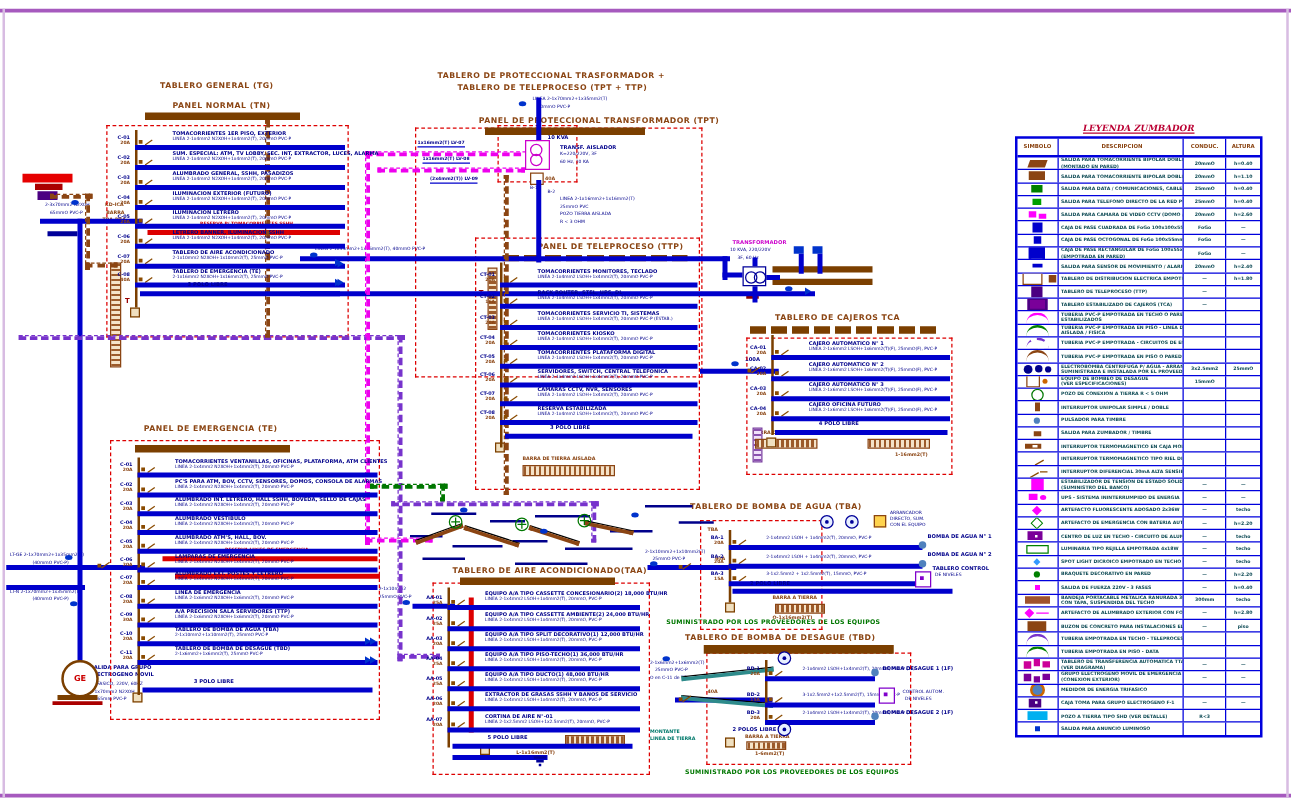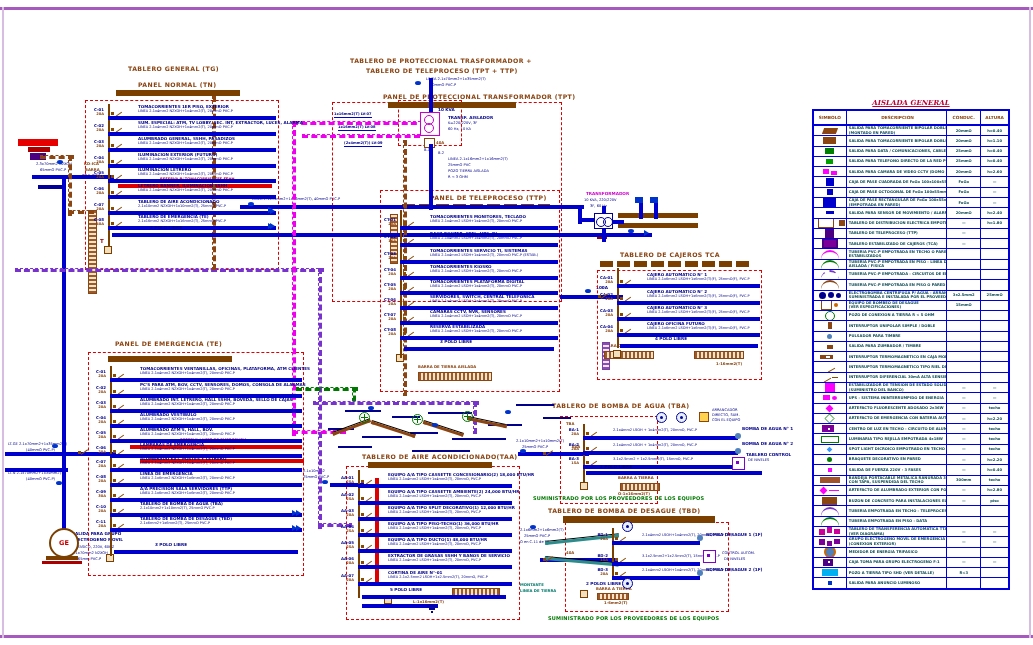--- a/index.html
+++ b/index.html
@@ -792,21 +792,21 @@
         <div class="tfc" style="left: 1px; top: 3px; width: 8px; height: 8px; border-color: rgb(0, 0, 153);"></div>
         <div class="tfc" style="left: 8px; top: 3px; width: 8px; height: 8px; border-color: rgb(0, 0, 153);"></div>
       </div>
     </div>
 
   <div id="gen-circle" style="left: 49px; top: 528px; width: 26px; height: 26px;">
       <span>GE</span>
     </div>
 
   <div id="legend">
-    <div id="legend-title">AISLADA GENERAL</div>
+    <div id="legend-title">LEYENDA ZUMBADOR</div>
     <div id="legend-table">
       <div class="lg-head" id="lg-head">
           <div class="lg-c c-sym lg-hcell">SIMBOLO</div>
           <div class="lg-c c-desc lg-hcell">DESCRIPCION</div>
           <div class="lg-c c-3 lg-hcell">CONDUC.</div>
           <div class="lg-c c-4 lg-hcell">ALTURA</div>
         </div>
       <div class="lg-body" id="lg-body">
           <div class="lg-row">
             <div class="lg-c c-sym">

